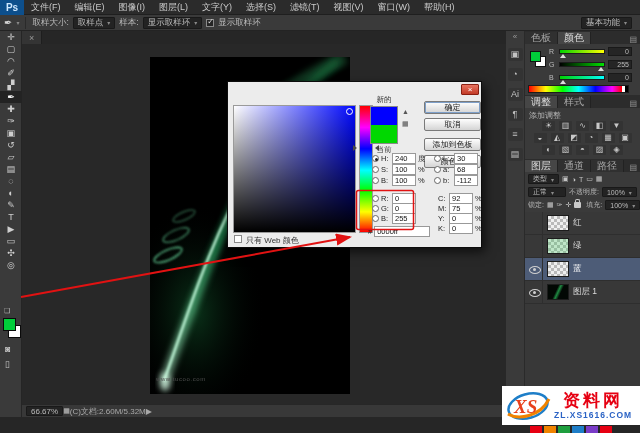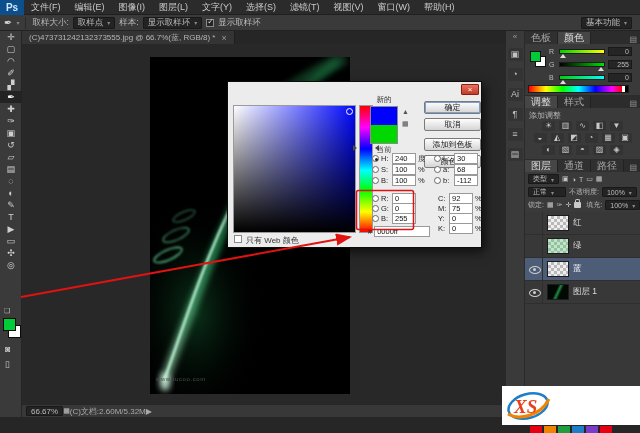--- a/index.html
+++ b/index.html
@@ -181,21 +181,20 @@
     <div class="tool">◎</div>
     <span class="miniswap">❏</span>
     <div class="fgswatch" style="background: rgb(0, 204, 58);"></div>
     <div class="bgswatch" style="background: rgb(255, 255, 255);"></div>
     <span class="qmask">◙</span>
     <span class="scrmode">▯</span>
   </div>
 
   <div class="tabbar">
     <div class="tab">
-      <span>(C)473731242132373555.jpg @ 66.7%(蓝, RGB/8) *</span>
       <span class="x">×</span>
     </div>
   </div>
 
   <div class="canvas">
     <div class="image">
       <svg width="200" height="337">
         <defs>
           <linearGradient id="gg" x1="0" y1="1" x2="1" y2="0">
             <stop offset="0" stop-color="#bfffd8"></stop>
@@ -491,20 +490,24 @@
     <line x1="21" y1="297" x2="350" y2="237" stroke="#e11212" stroke-width="2" marker-end="url(#ah)"></line>
     <rect x="356.5" y="190.5" width="57" height="39" fill="none" stroke="#e11212" stroke-width="1.5" rx="2"></rect>
   </svg>
 
   <div class="wm">
     <svg width="48" height="36">
       <ellipse cx="24" cy="18" rx="20" ry="12" fill="none" stroke="#1e7ec8" stroke-width="2.5" transform="rotate(-16 24 18)"></ellipse>
       <path d="M 4 26 C 14 32 36 29 45 11" fill="none" stroke="#f08300" stroke-width="3"></path>
       <text x="10" y="25" font-family="Liberation Serif, serif" font-style="italic" font-weight="bold" font-size="19" fill="#e8401c">XS</text>
     </svg>
+    <div class="wmright">
+      <span class="wmname">资料网</span>
+      <span class="wmurl">ZL.XS1616.COM</span>
+    </div>
   </div>
   <div class="wmstrip">
     <span style="background:#e60012"></span>
       <span style="background:#f08300"></span>
       <span style="background:#1e9e3e"></span>
       <span style="background:#1e7ec8"></span>
       <span style="background:#7a3cc8"></span>
       <span style="background:#e60012"></span>
   </div>
 

